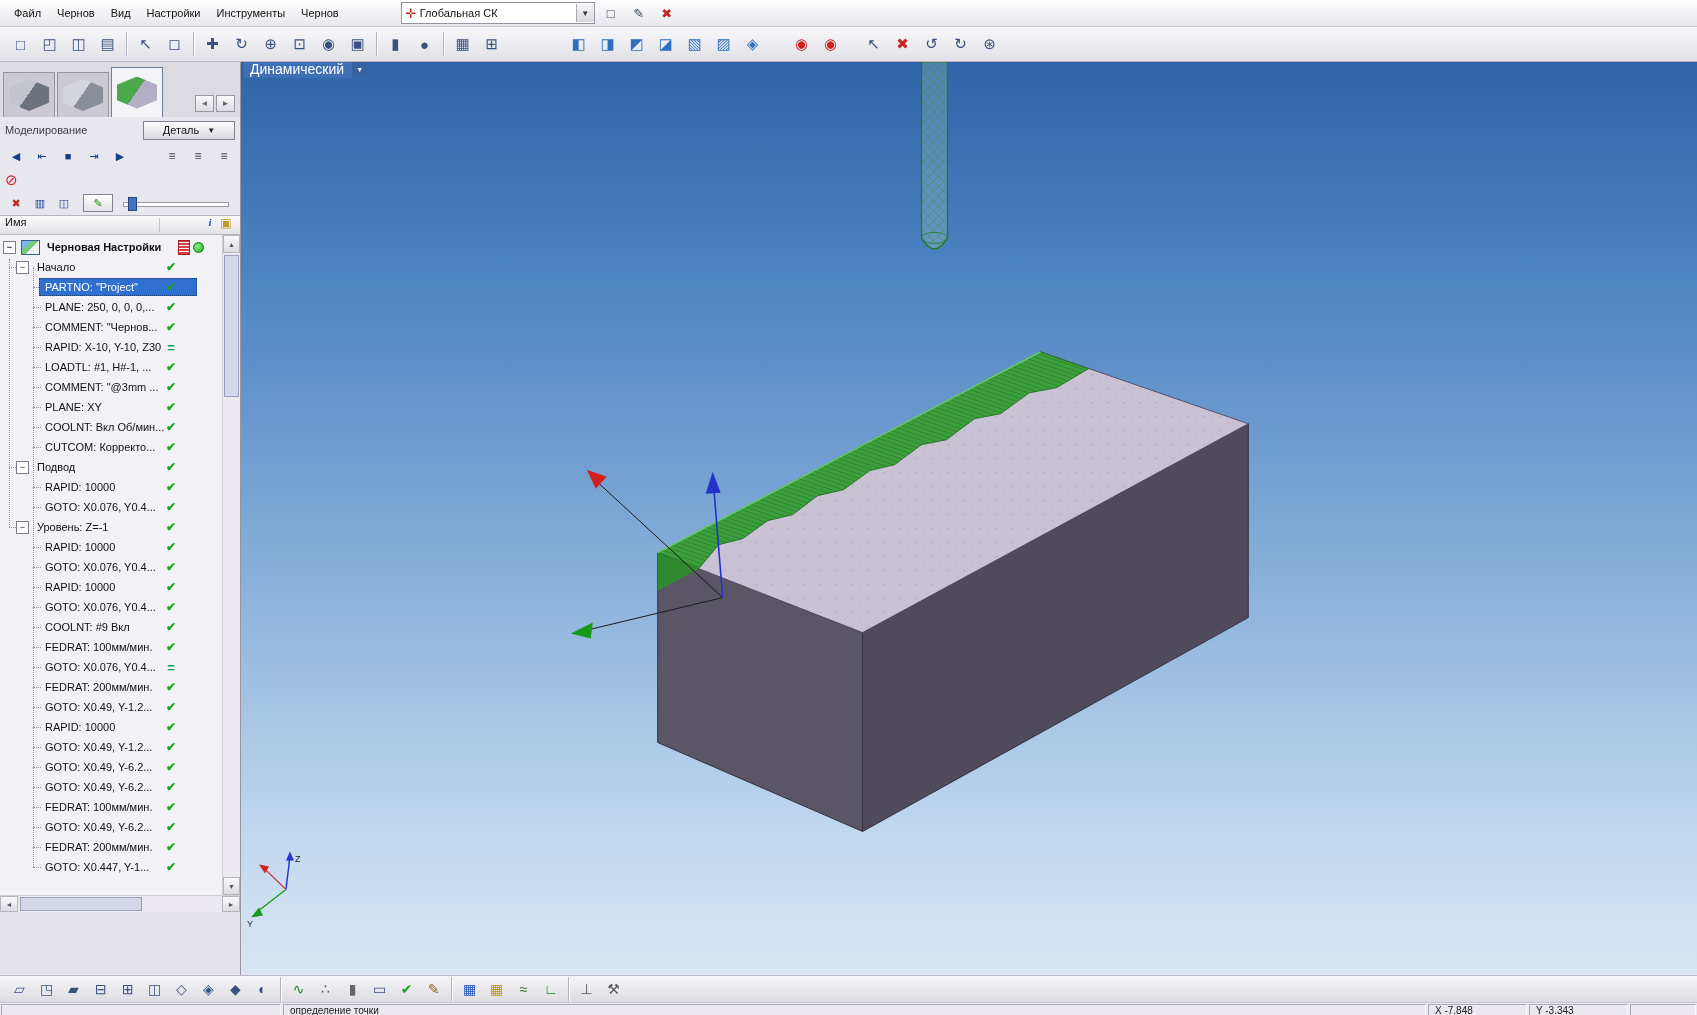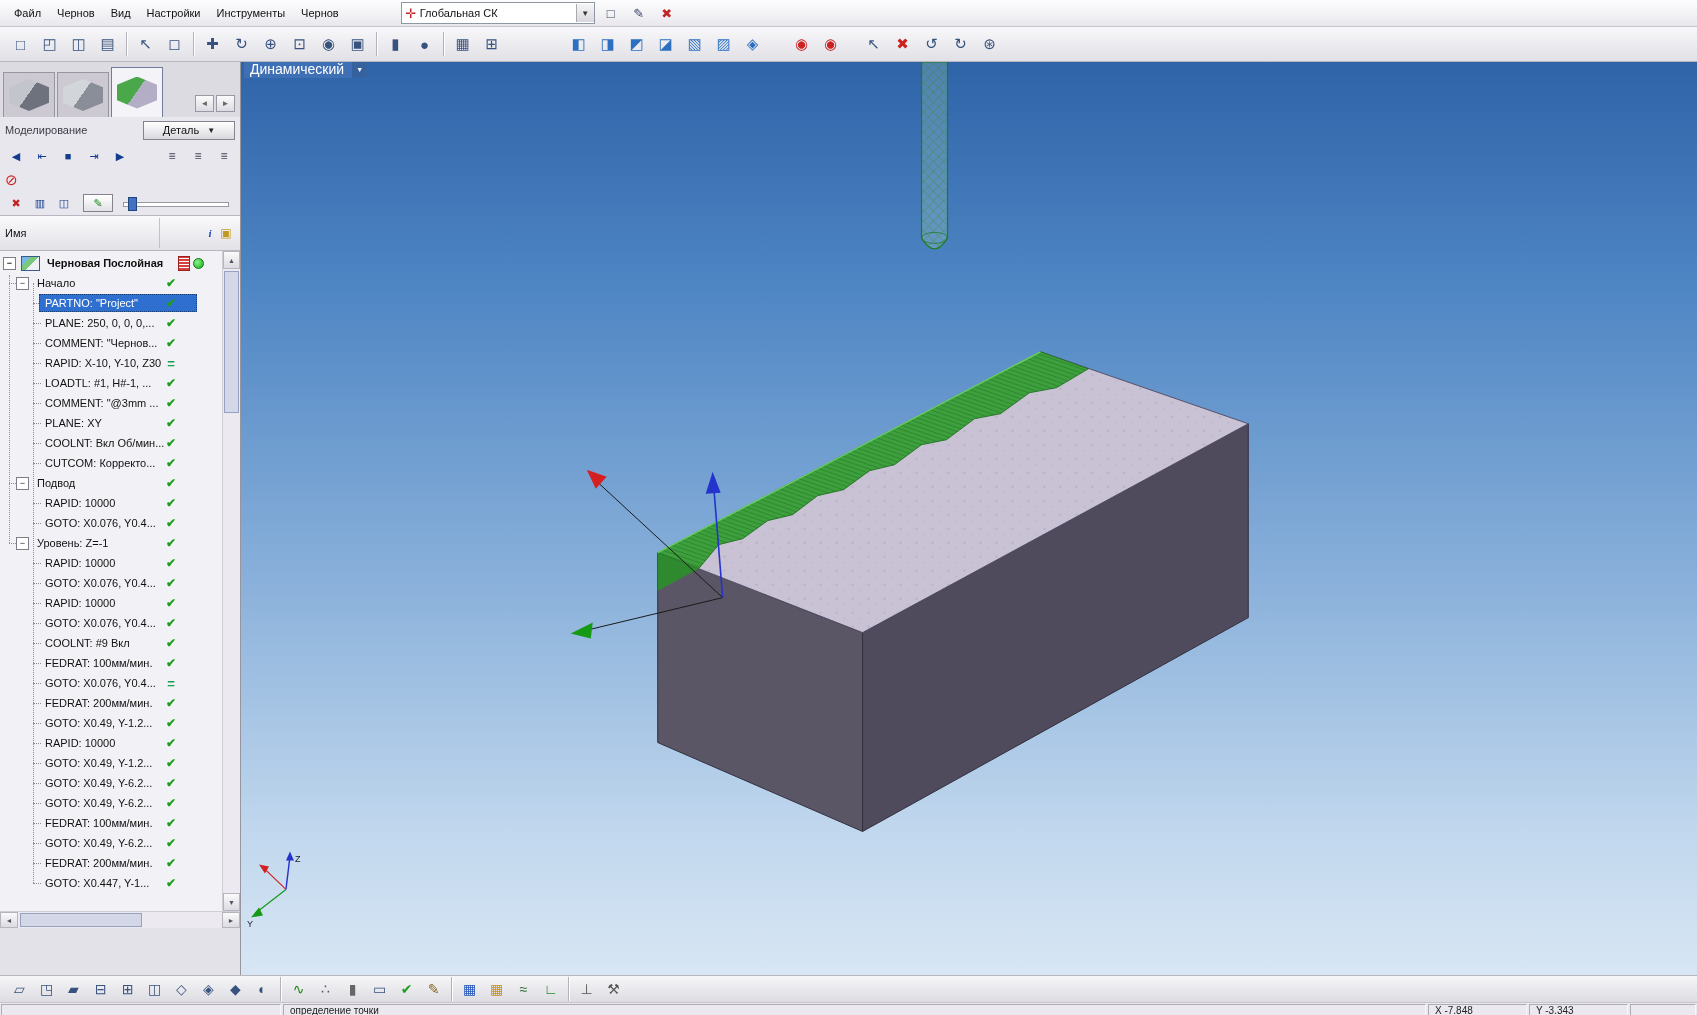--- a/index.html
+++ b/index.html
@@ -56,22 +56,22 @@
   .sim-row1{height:22px;display:flex;align-items:center;padding:0 5px}
   .interrupt{color:#cf2020;font-size:15px}
   .sim-row2{height:24px;display:flex;align-items:center;gap:2px;padding:0 5px}
   .sim-row2 .pb-btn{width:20px}
   .pencil-btn{width:28px;height:16px;border:1px solid #84828c;background:linear-gradient(#ffffff,#e2e1e6);
       display:flex;align-items:center;justify-content:center;color:#1f8e1f;font-size:11px;margin-left:6px}
   .slider{flex:1;height:14px;position:relative;margin:0 6px 0 8px}
   .slider .track{position:absolute;left:0;right:0;top:6px;height:3px;background:#fff;border:1px solid #9a98a2}
   .slider .thumb{position:absolute;left:5px;top:1px;width:7px;height:12px;background:#4273c2;border:1px solid #23457e}
   
-  .tree-header{height:18px;display:flex;align-items:center;background:linear-gradient(#fafafb,#e2e1e7);
-      border-top:1px solid #b8b6be;border-bottom:1px solid #b8b6be;padding:8px 5px;position:relative}
+  .tree-header{height:18px;display:flex;background:linear-gradient(#fafafb,#e2e1e7);
+      border-top:1px solid #b8b6be;border-bottom:1px solid #b8b6be;padding:0 5px;position:relative}
   .tree-header .name{flex:1}
   .tree-header .col-div{position:absolute;left:159px;top:2px;bottom:2px;width:1px;background:#c2c0c8}
   .tree-header .i-icon{width:14px;text-align:center;color:#1b49c9;font-weight:bold;font-style:italic;
       font-family:"Liberation Serif",serif}
   .tree-header .folder-icon{width:18px;text-align:center;color:#c09a22;font-size:12px}
   
   .tree-wrap{height:660px;display:flex;background:#f2f1f5}
   .tree{flex:1;position:relative;padding-top:2px;overflow:hidden}
   .vline{position:absolute;width:0;border-left:1px dotted #8e8c96}
   .v1{left:9px;top:24px;height:268px}
@@ -243,21 +243,21 @@
       <span class="i-icon">i</span>
       <span class="folder-icon">▣</span>
     </div>
     <div class="tree-wrap">
       <div class="tree" id="tree">
         <div class="vline v1"></div>
         <div class="vline v2"></div>
       <div class="tree-row kind-root">
             <span class="expander">−</span>
             <span class="node-icon"></span>
-            <span class="label">Черновая Послойная</span>
+            <span class="label">Черновая Настройки</span>
             <span class="red-badge"></span>
             <span class="green-dot"></span>
           </div>
           <div class="tree-row kind-group">
             <span class="expander">−</span>
             <span class="label">Начало</span>
             <span class="status check">✔</span>
           </div>
           <div class="tree-row kind-leaf selected">
             <div class="sel-bg"></div>

